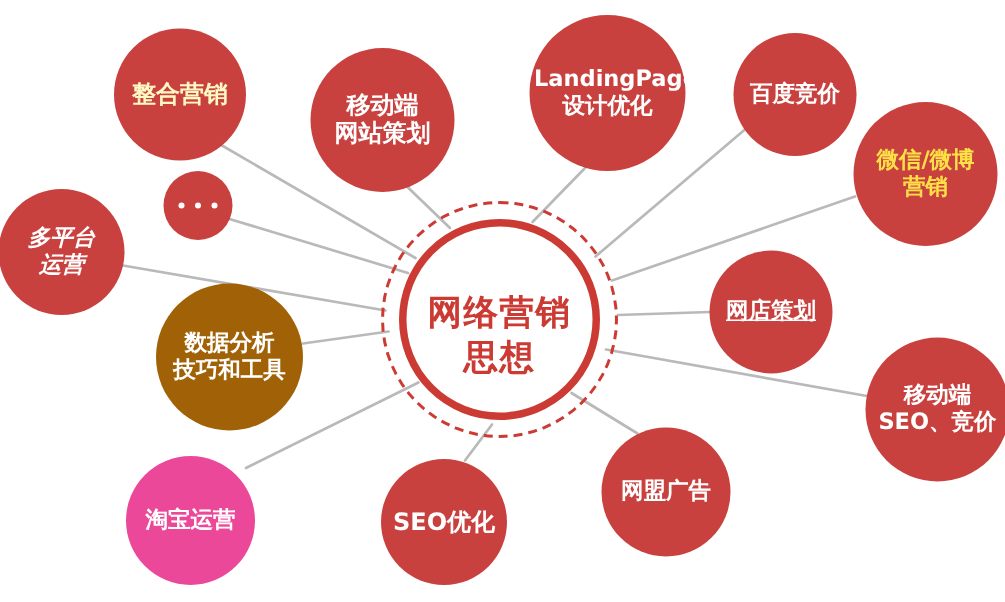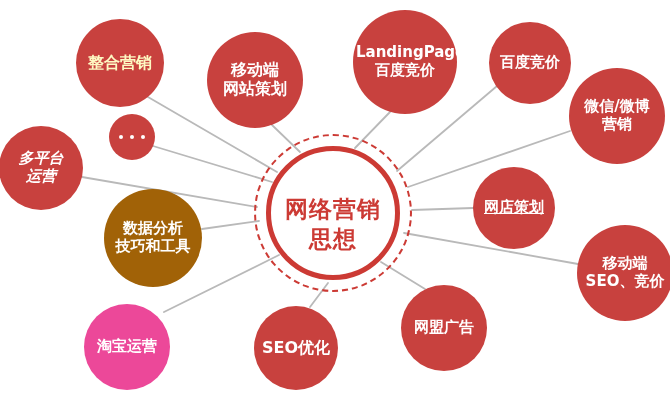--- a/index.html
+++ b/index.html
@@ -118,26 +118,26 @@
 
 <div class="node" style="left: 76px; top: 19px; width: 88px; height: 88px; font-size: 16px; background: rgb(200, 65, 62); color: #fef9c3;">
       <span class="label">整合营销</span>
     </div>
     <div class="node" style="left: 207px; top: 32px; width: 96px; height: 96px; font-size: 16px; background: rgb(200, 65, 62); color: rgb(255, 255, 255);">
       <span class="label">移动端
 网站策划</span>
     </div>
     <div class="node" style="left: 353px; top: 10px; width: 104px; height: 104px; font-size: 15px; background: rgb(200, 65, 62); color: rgb(255, 255, 255);">
       <span class="label">LandingPage
-百度竞价</span>
+设计优化</span>
     </div>
     <div class="node" style="left: 489px; top: 22px; width: 82px; height: 82px; font-size: 15px; background: rgb(200, 65, 62); color: rgb(255, 255, 255);">
       <span class="label">百度竞价</span>
     </div>
-    <div class="node" style="left: 569px; top: 68px; width: 96px; height: 96px; font-size: 15px; background: rgb(200, 65, 62); color: #ffffff;">
+    <div class="node" style="left: 569px; top: 68px; width: 96px; height: 96px; font-size: 15px; background: rgb(200, 65, 62); color: #fde047;">
       <span class="label">微信/微博
 营销</span>
     </div>
     <div class="node" style="left: 473px; top: 167px; width: 82px; height: 82px; font-size: 15px; background: rgb(200, 65, 62); color: rgb(255, 255, 255); text-decoration: underline;">
       <span class="label">网店策划</span>
     </div>
     <div class="node" style="left: 577px; top: 225px; width: 96px; height: 96px; font-size: 15px; background: rgb(200, 65, 62); color: rgb(255, 255, 255);">
       <span class="label">移动端
 SEO、竞价</span>
     </div>

